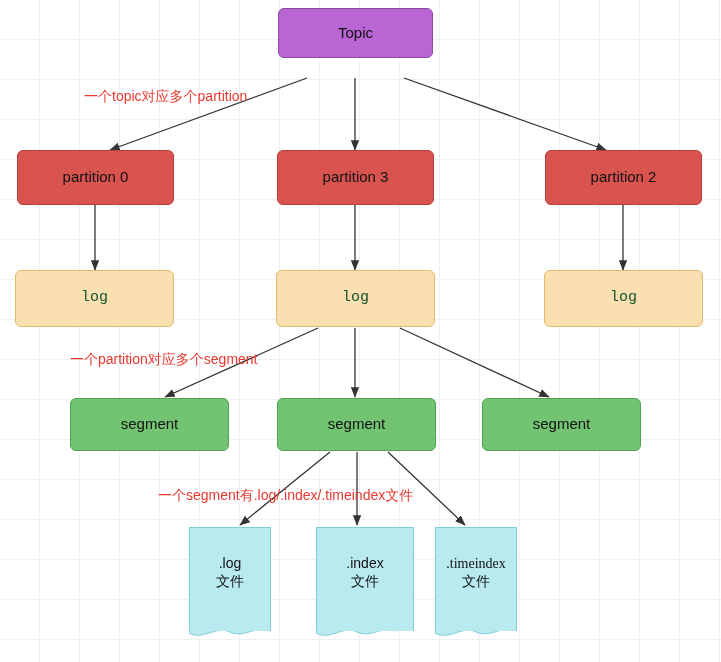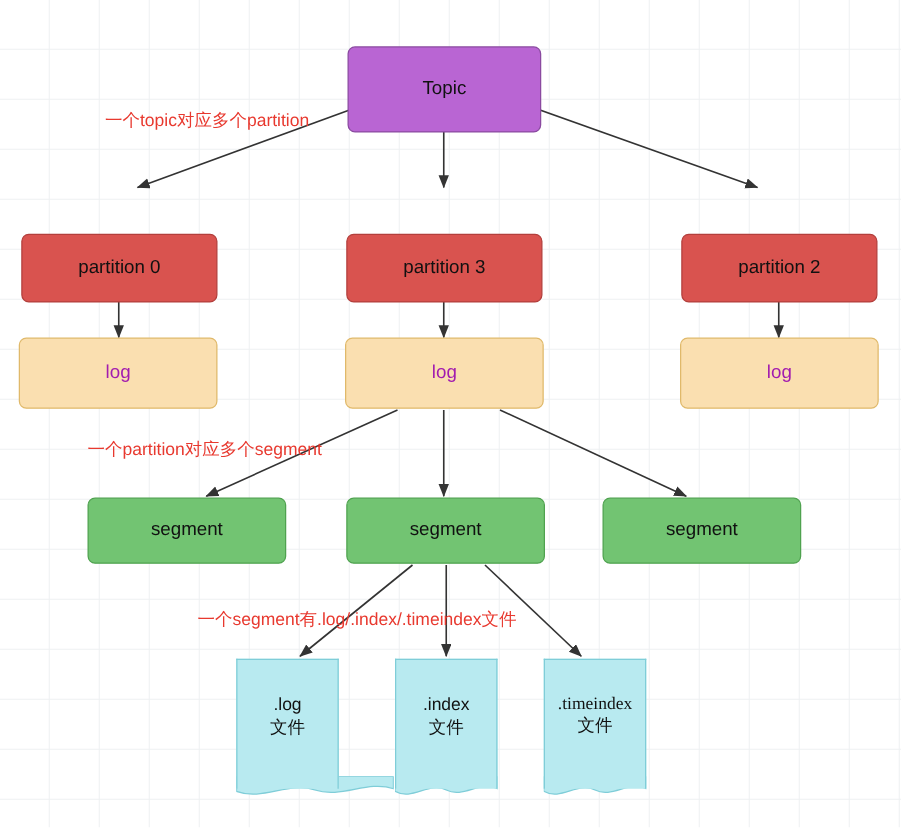--- a/index.html
+++ b/index.html
@@ -47,26 +47,26 @@
   }
   .node.topic {
     background: #b965d3;
     border-color: #8a4aa0;
     color: #111111;
   }
   .node.partition {
     background: #d9534f;
     border-color: #b33f3c;
     color: #111111;
-    margin-top: 37px;
   }
   .node.log {
     background: #fadfb0;
     border-color: #e0b96a;
-    color: #a21caf;
+    color: #14532d;
+    font-family: Liberation Mono, monospace;
   }
   .node.segment {
     background: #72c472;
     border-color: #4fa24f;
     color: #111111;
   }
   .node.file {
     background: #b8eaf0;
     border: 1px solid #7fcdd8;
     border-radius: 0;
@@ -114,44 +114,44 @@
       <path d="M623,205 L623,270"></path>
       <path d="M318,328 L165,397"></path>
       <path d="M355,328 L355,397"></path>
       <path d="M400,328 L549,397"></path>
       <path d="M330,452 L240,525"></path>
       <path d="M357,452 L357,525"></path>
       <path d="M388,452 L465,525"></path>
     </g>
   </svg>
 
-  <div class="node topic" style="left:278px; top:8px; width:155px; height:69px;margin-top:29px;">Topic</div>
+  <div class="node topic" style="left:278px; top:8px; width:155px; height:50px;">Topic</div>
 
   <div class="node partition" style="left:17px; top:150px; width:157px; height:55px;">partition 0</div>
   <div class="node partition" style="left:277px; top:150px; width:157px; height:55px;">partition 3</div>
   <div class="node partition" style="left:545px; top:150px; width:157px; height:55px;">partition 2</div>
 
   <div class="node log" style="left:15px; top:270px; width:159px; height:57px;">log</div>
   <div class="node log" style="left:276px; top:270px; width:159px; height:57px;">log</div>
   <div class="node log" style="left:544px; top:270px; width:159px; height:57px;">log</div>
 
   <div class="node segment" style="left:70px; top:398px; width:159px; height:53px;">segment</div>
   <div class="node segment" style="left:277px; top:398px; width:159px; height:53px;">segment</div>
   <div class="node segment" style="left:482px; top:398px; width:159px; height:53px;">segment</div>
 
-  <div class="file-wrap" style="left:189px; top:527px; width:82px; height:111px;padding-left:44px;">
+  <div class="file-wrap" style="left:189px; top:527px; width:82px; height:111px;">
     <div class="node file" style="position:absolute; left:0; top:0; width:82px; height:104px;">.log
 文件</div>
     <svg class="file-torn" viewBox="0 0 82 18" preserveAspectRatio="none">
       <path d="M0,0 L0,12 C14,20 27,4 41,11 C55,18 68,3 82,10 L82,0 Z" fill="#b8eaf0" stroke="#7fcdd8" stroke-width="1"></path>
     </svg>
   </div>
 
   <div class="file-wrap" style="left:316px; top:527px; width:82px; height:111px;">
-    <div class="node file" style="position:absolute; left:0; top:0; width:82px; height:104px;">.index
+    <div class="node file" style="position:absolute; left:0; top:0; width:98px; height:104px;">.index
 文件</div>
     <svg class="file-torn" viewBox="0 0 82 18" preserveAspectRatio="none">
       <path d="M0,0 L0,12 C14,20 27,4 41,11 C55,18 68,3 82,10 L82,0 Z" fill="#b8eaf0" stroke="#7fcdd8" stroke-width="1"></path>
     </svg>
   </div>
 
   <div class="file-wrap" style="left:435px; top:527px; width:82px; height:111px;font-family:Liberation Serif, serif;">
     <div class="node file" style="position:absolute; left:0; top:0; width:82px; height:104px;">.timeindex
 文件</div>
     <svg class="file-torn" viewBox="0 0 82 18" preserveAspectRatio="none">

